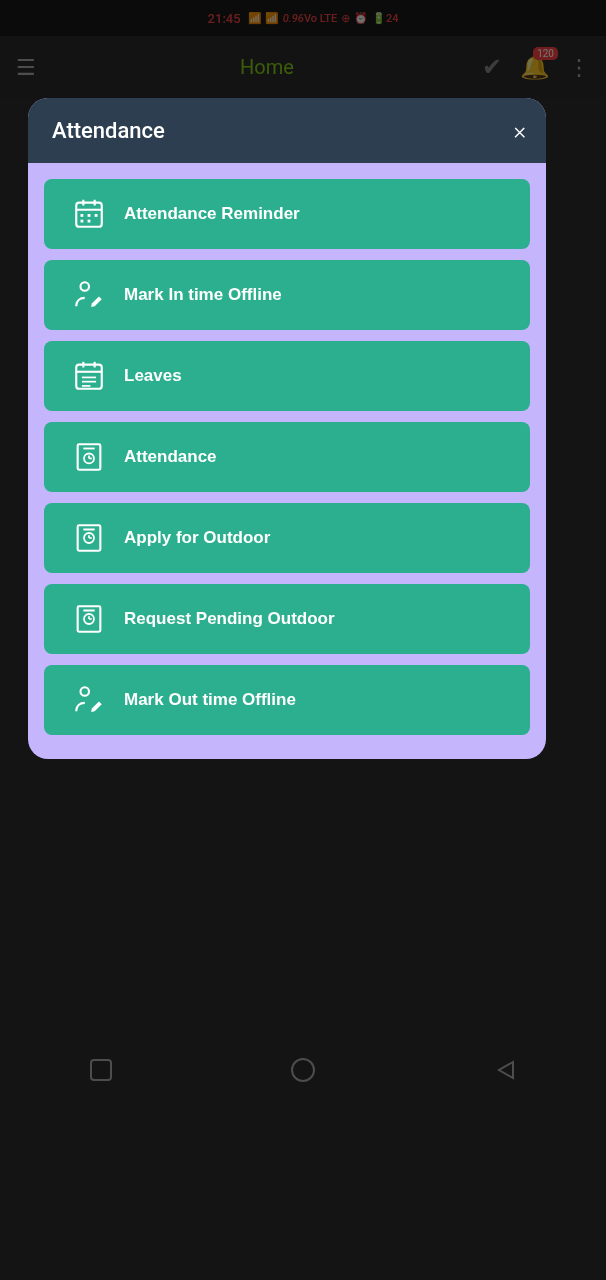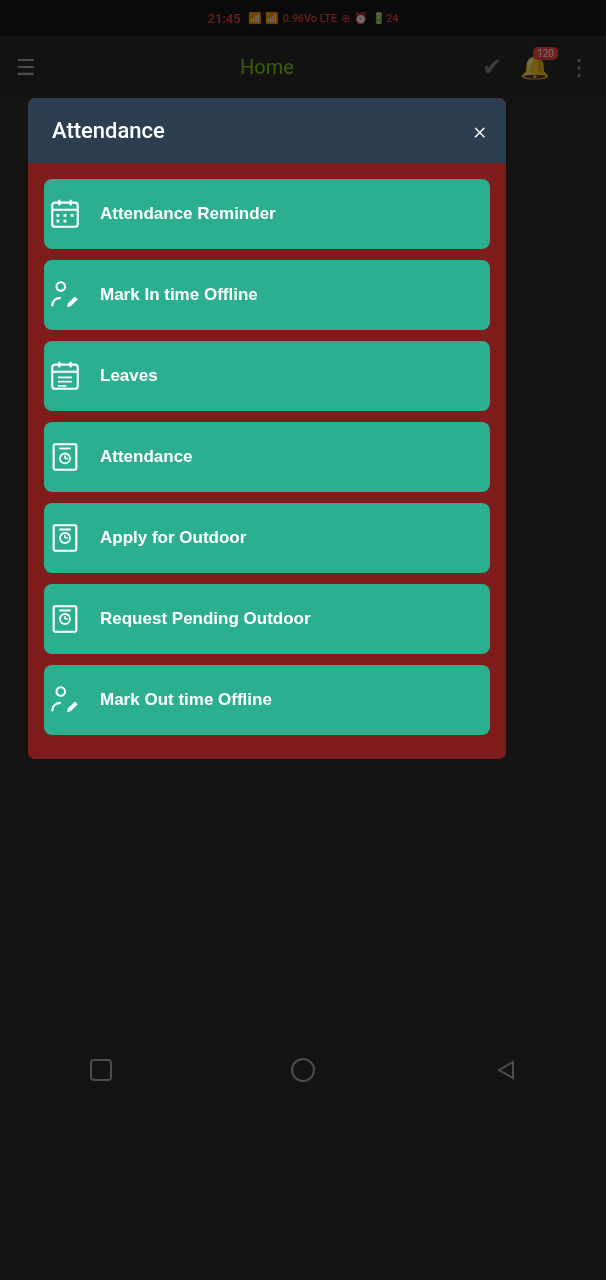--- a/index.html
+++ b/index.html
@@ -84,23 +84,23 @@
       height: 100%;
       background: rgba(0,0,0,0.55);
       z-index: 20;
     }
 
     
     .dialog {
       position: absolute;
       top: 98px;
       left: 28px;
-      width: 478px;
-      background: #7f1d1d;
-      border-radius: 7px;
+      width: 518px;
+      background: #c4b5fd;
+      border-radius: 20px;
       z-index: 30;
       overflow: hidden;
       padding-bottom: 16px;
     }
 
     .dialog-header {
       background: #2c3e50;
       padding: 20px 20px 20px 24px;
       display: flex;
       align-items: center;
@@ -130,21 +130,21 @@
 
     
     .menu-btn {
       background: #2baf8e;
       border: none;
       border-radius: 8px;
       color: white;
       display: flex;
       align-items: center;
       gap: 16px;
-      padding: 16px 2px;
+      padding: 16px 26px;
       font-size: 17px;
       font-weight: 600;
       cursor: pointer;
       width: 100%;
       text-align: left;
       transition: background 0.15s;
     }
 
     .menu-btn-icon {
       width: 38px;

